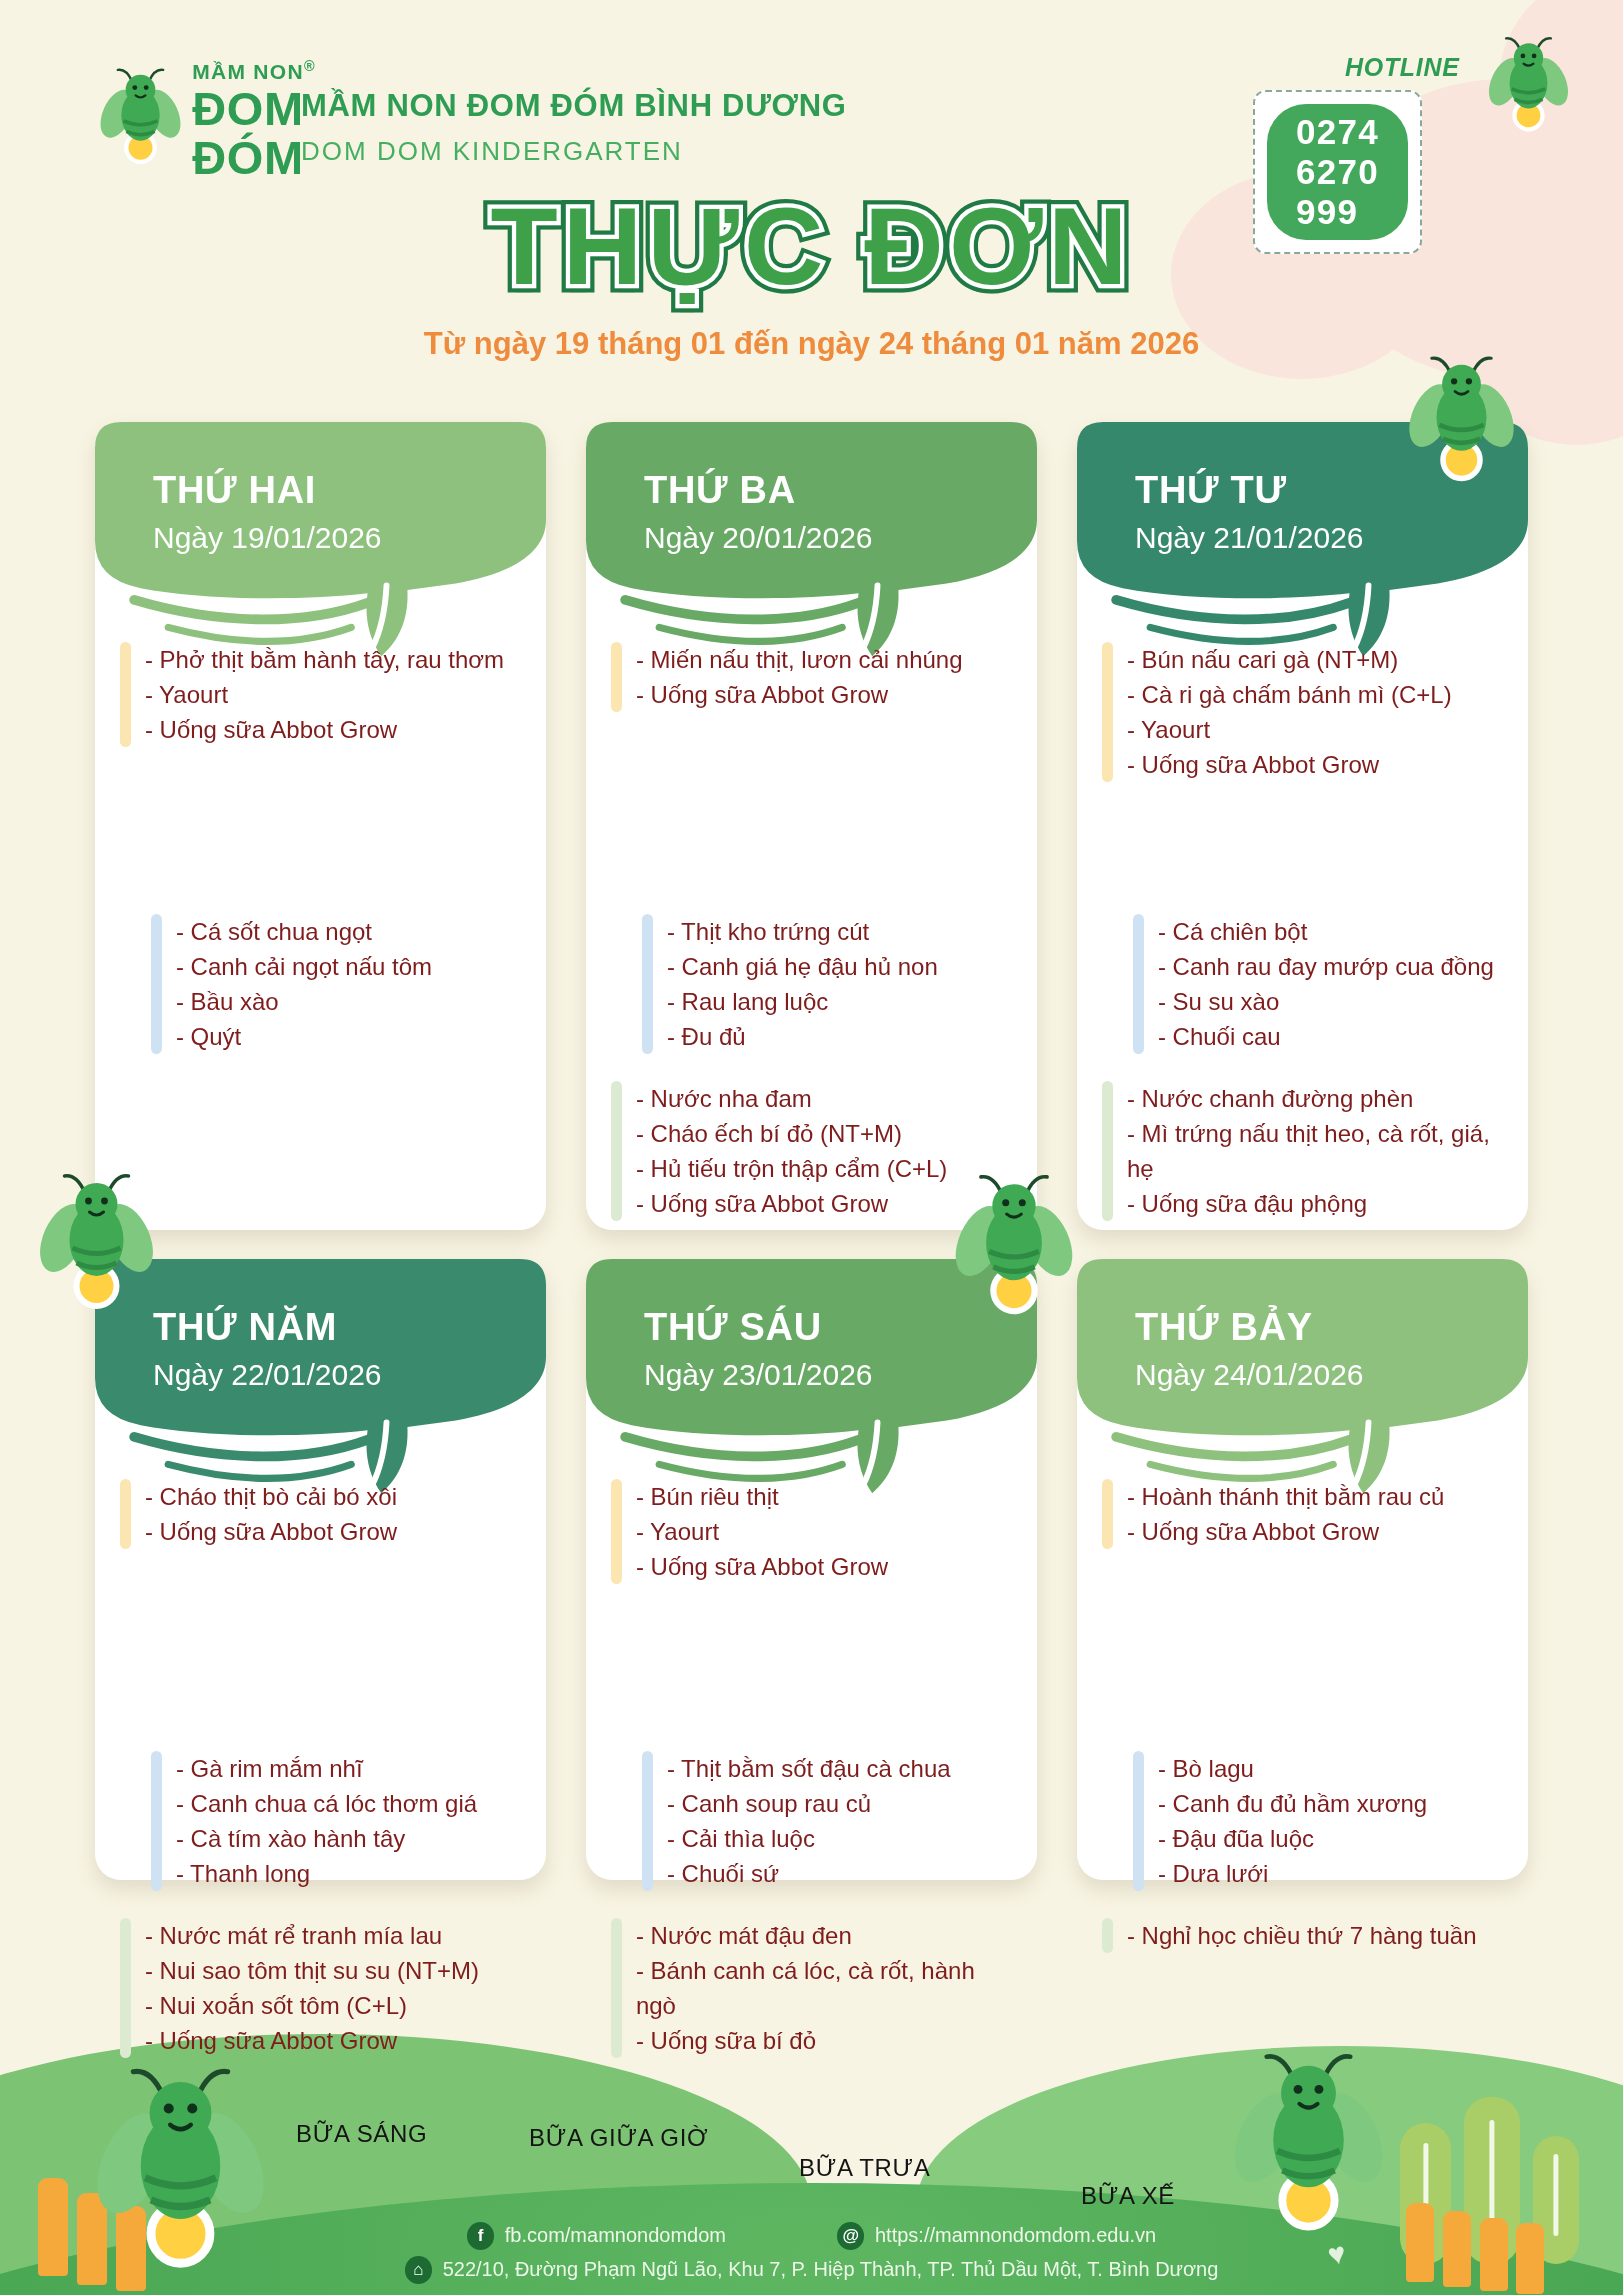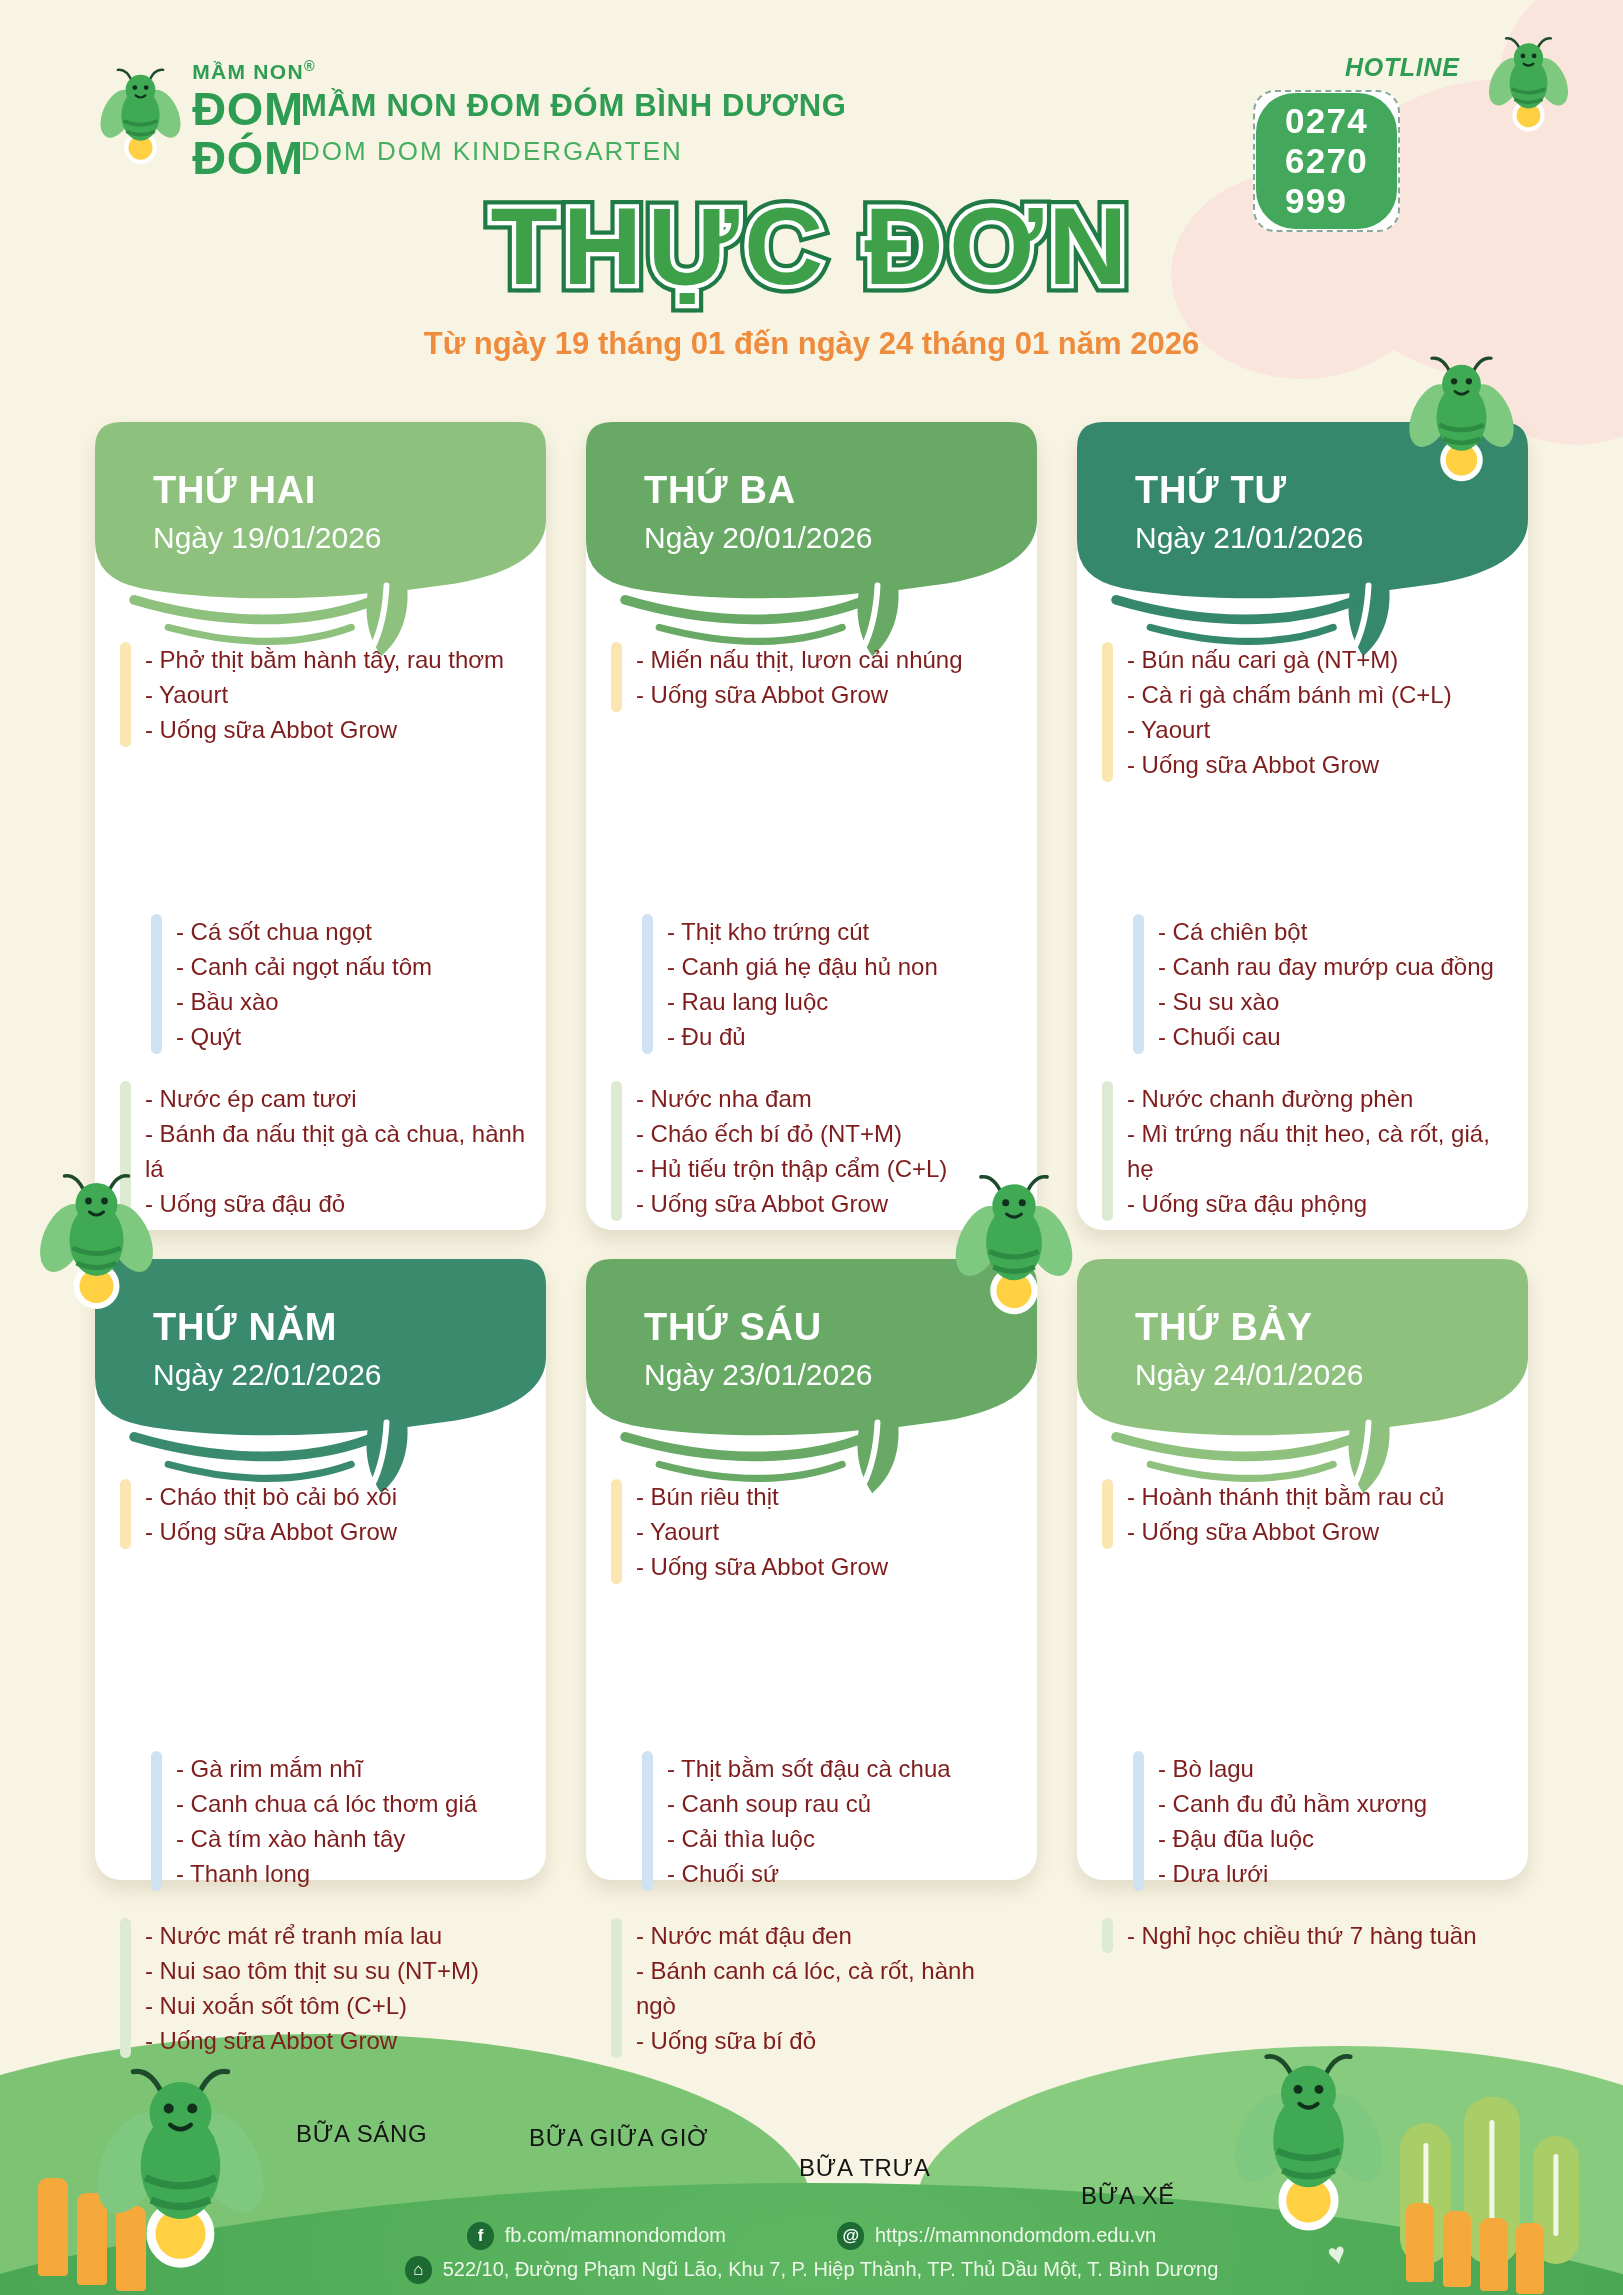--- a/index.html
+++ b/index.html
@@ -22,21 +22,21 @@
   .logo-line1{font-size:21px;font-weight:bold;letter-spacing:1.3px;}
   .logo-reg{font-size:14.4px;vertical-align:super;}
   .logo-line2,.logo-line3{font-size:47px;font-weight:bold;letter-spacing:0.7px;margin-top:2.6px;}
   .brand-block{position:absolute;left:301px;top:72px;z-index:5;}
   .brand-title{font-size:31px;font-weight:bold;color:#2e9d53;letter-spacing:0.7px;margin-top:16px;}
   .brand-subtitle{font-size:26px;color:#45ae61;margin-top:11.8px;letter-spacing:2px;}
 
   
   .hotline-wrap{position:absolute;left:1253px;top:56px;z-index:6;}
   .hotline-label{position:absolute;left:92px;top:-2.6px;font-size:25px;font-weight:bold;font-style:italic;color:#2e9d53;letter-spacing:0.7px;}
-  .hotline-pill-outer{position:absolute;left:0;top:34px;border:2.6px dashed #8aa89a;background:#ffffff;border-radius:22px;padding:1px;}
+  .hotline-pill-outer{position:absolute;left:0;top:34px;border:2.6px dashed #8aa89a;background:#ffffff;border-radius:13px;padding:12px;}
   .hotline-pill{border-radius:39px;padding:7.9px 29px;font-size:35px;font-weight:bold;color:#ffffff;letter-spacing:1.3px;}
   .hotline-mascot{position:absolute;left:233px;top:-26px;width:85px;height:105px;}
 
   
   .menu-title-layer{position:absolute;left:0;width:1623px;top:182px;text-align:center;
     font-size:110px;font-weight:bold;letter-spacing:5.2px;z-index:4;}
   .title-back{-webkit-text-stroke:17px #1f7a44;color:#1f7a44;text-shadow:0 9.2px 0 rgba(31,122,68,0.18);}
   .title-mid{-webkit-text-stroke:8.5px #ffffff;color:#ffffff;}
   .title-front{color:#3fa04a;}
   .menu-date{position:absolute;left:0;width:1623px;top:326px;text-align:center;
@@ -180,28 +180,20 @@
             <li>- Uống sữa Abbot Grow</li>
           </ul>
         </div>
         <div class="meal meal-2">
           <div class="meal-bar" style="background: rgb(207, 226, 244);"></div>
           <ul class="meal-items">
             <li>- Cá sốt chua ngọt</li>
             <li>- Canh cải ngọt nấu tôm</li>
             <li>- Bầu xào</li>
             <li>- Quýt</li>
-          </ul>
-        </div>
-        <div class="meal meal-3">
-          <div class="meal-bar" style="background: rgb(220, 234, 210);"></div>
-          <ul class="meal-items">
-            <li>- Nước ép cam tươi</li>
-            <li>- Bánh đa nấu thịt gà cà chua, hành lá</li>
-            <li>- Uống sữa đậu đỏ</li>
           </ul>
         </div>
       </div>
   </div>
     <div class="card row1">
     <svg class="card-header-svg" viewBox="0 0 690 370" preserveAspectRatio="none">
       <path class="hdr-fill" d="M40,0 H650 Q690,0 690,40 V150 C690,200 638,232 552,247 L478,257 C480,300 466,334 438,358 C418,330 412,296 417,262 C310,274 165,272 70,254 Q0,241 0,182 V40 Q0,0 40,0 Z" fill="#68a966"></path>
       <path class="hdr-stroke" d="M60,272 C195,312 325,310 418,276" stroke="#68a966" stroke-width="15" fill="none" stroke-linecap="round"></path>
       <path class="hdr-stroke" d="M112,314 C225,344 315,342 392,314" stroke="#68a966" stroke-width="11" fill="none" stroke-linecap="round"></path>
       <path d="M446,250 C444,290 436,322 424,346" stroke="#ffffff" stroke-width="9" fill="none" stroke-linecap="round"></path>

